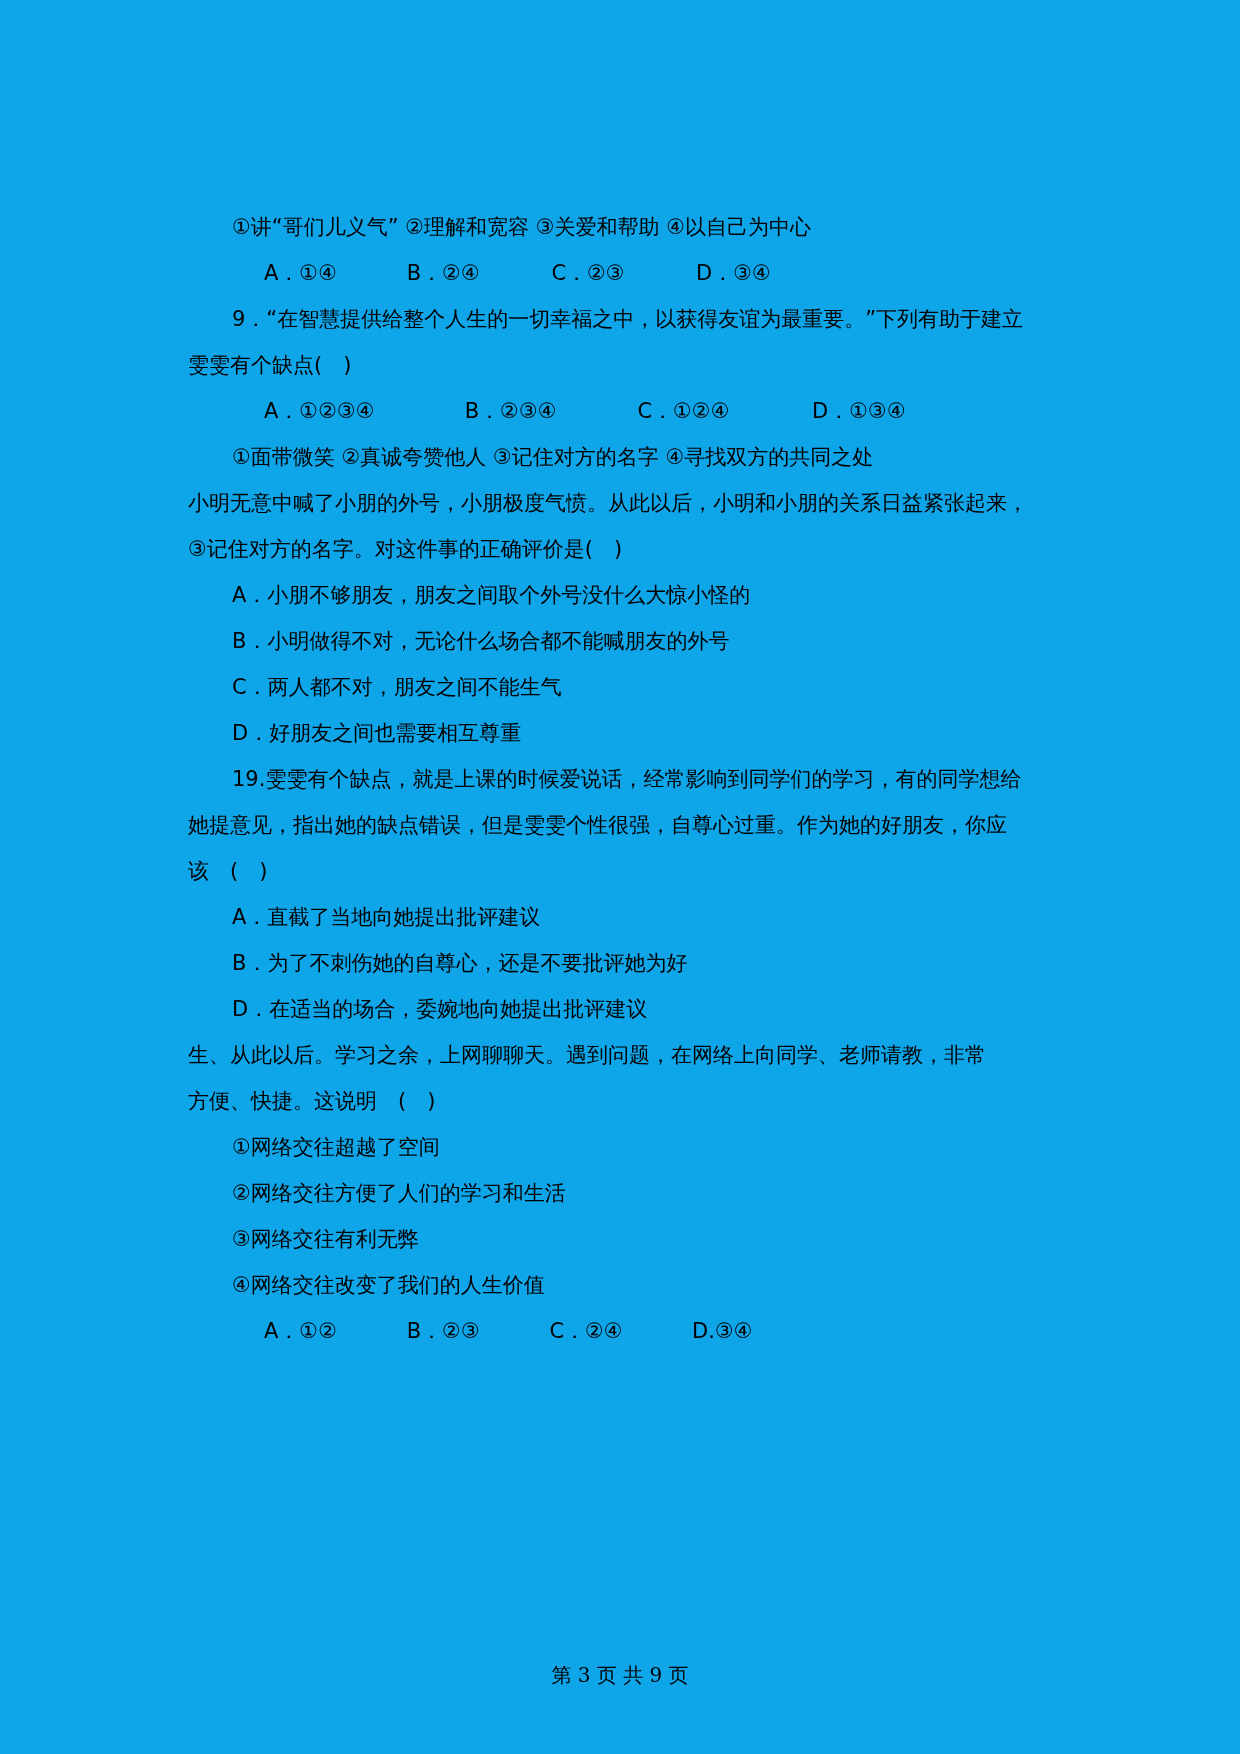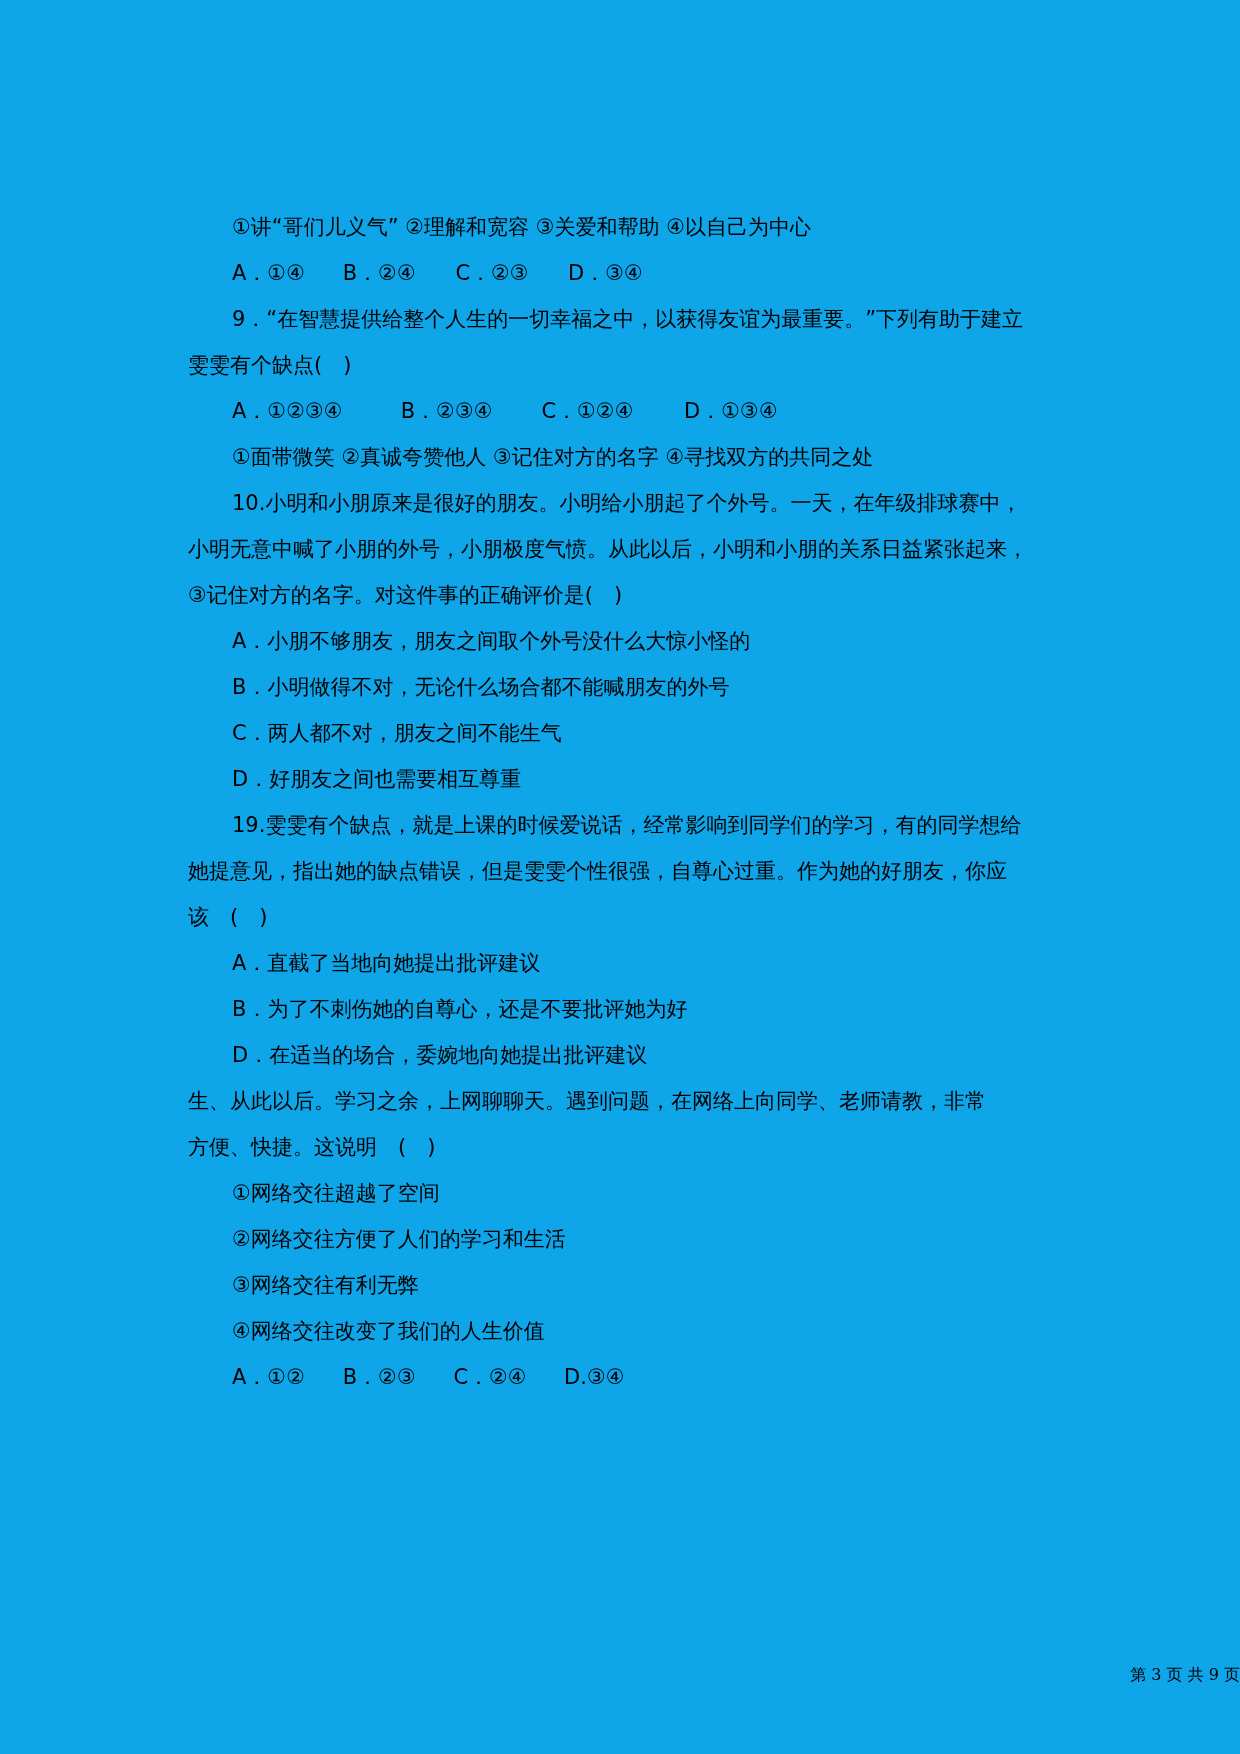--- a/index.html
+++ b/index.html
@@ -34,29 +34,30 @@
       line-height: 46px;
       height: 46px;
       white-space: nowrap;
       letter-spacing: 0px;
     }
     .indent {
       padding-left: 44px;
     }
     .opts span {
       display: inline-block;
+      margin-left: 32px;
     }
     .footer {
       position: absolute;
       left: 0;
       width: 1240px;
       top: 1662px;
-      text-align: right;
+      text-align: center;
       font-family: "DejaVu Serif", "Liberation Serif", serif;
-      font-size: 16px;
+      font-size: 20px;
       line-height: 26px;
     }
   </style>
 </head>
 <body>
 
 <div class="page">
   <div class="content">
 
     <div class="line indent">①讲“哥们儿义气” ②理解和宽容  ③关爱和帮助  ④以自己为中心</div>
@@ -70,21 +71,20 @@
     <div class="line indent">9．“在智慧提供给整个人生的一切幸福之中，以获得友谊为最重要。”下列有助于建立</div>
     <div class="line">雯雯有个缺点(　)</div>
     <div class="line indent opts">
       <span style="width:162px">A．①②③④</span>
       <span style="width:134px">B．②③④</span>
       <span style="width:136px">C．①②④</span>
       <span>D．①③④</span>
     </div>
     <div class="line indent">①面带微笑  ②真诚夸赞他人  ③记住对方的名字  ④寻找双方的共同之处</div>
 
-    <div class="line indent">10.小明和小朋原来是很好的朋友。小明给小朋起了个外号。一天，在年级排球赛中，</div>
     <div class="line">小明无意中喊了小朋的外号，小朋极度气愤。从此以后，小明和小朋的关系日益紧张起来，</div>
     <div class="line">③记住对方的名字。对这件事的正确评价是(　)</div>
     <div class="line indent">A．小朋不够朋友，朋友之间取个外号没什么大惊小怪的</div>
     <div class="line indent">B．小明做得不对，无论什么场合都不能喊朋友的外号</div>
     <div class="line indent">C．两人都不对，朋友之间不能生气</div>
     <div class="line indent">D．好朋友之间也需要相互尊重</div>
 
     <div class="line indent">19.雯雯有个缺点，就是上课的时候爱说话，经常影响到同学们的学习，有的同学想给</div>
     <div class="line">她提意见，指出她的缺点错误，但是雯雯个性很强，自尊心过重。作为她的好朋友，你应</div>
     <div class="line">该　(　)</div>

